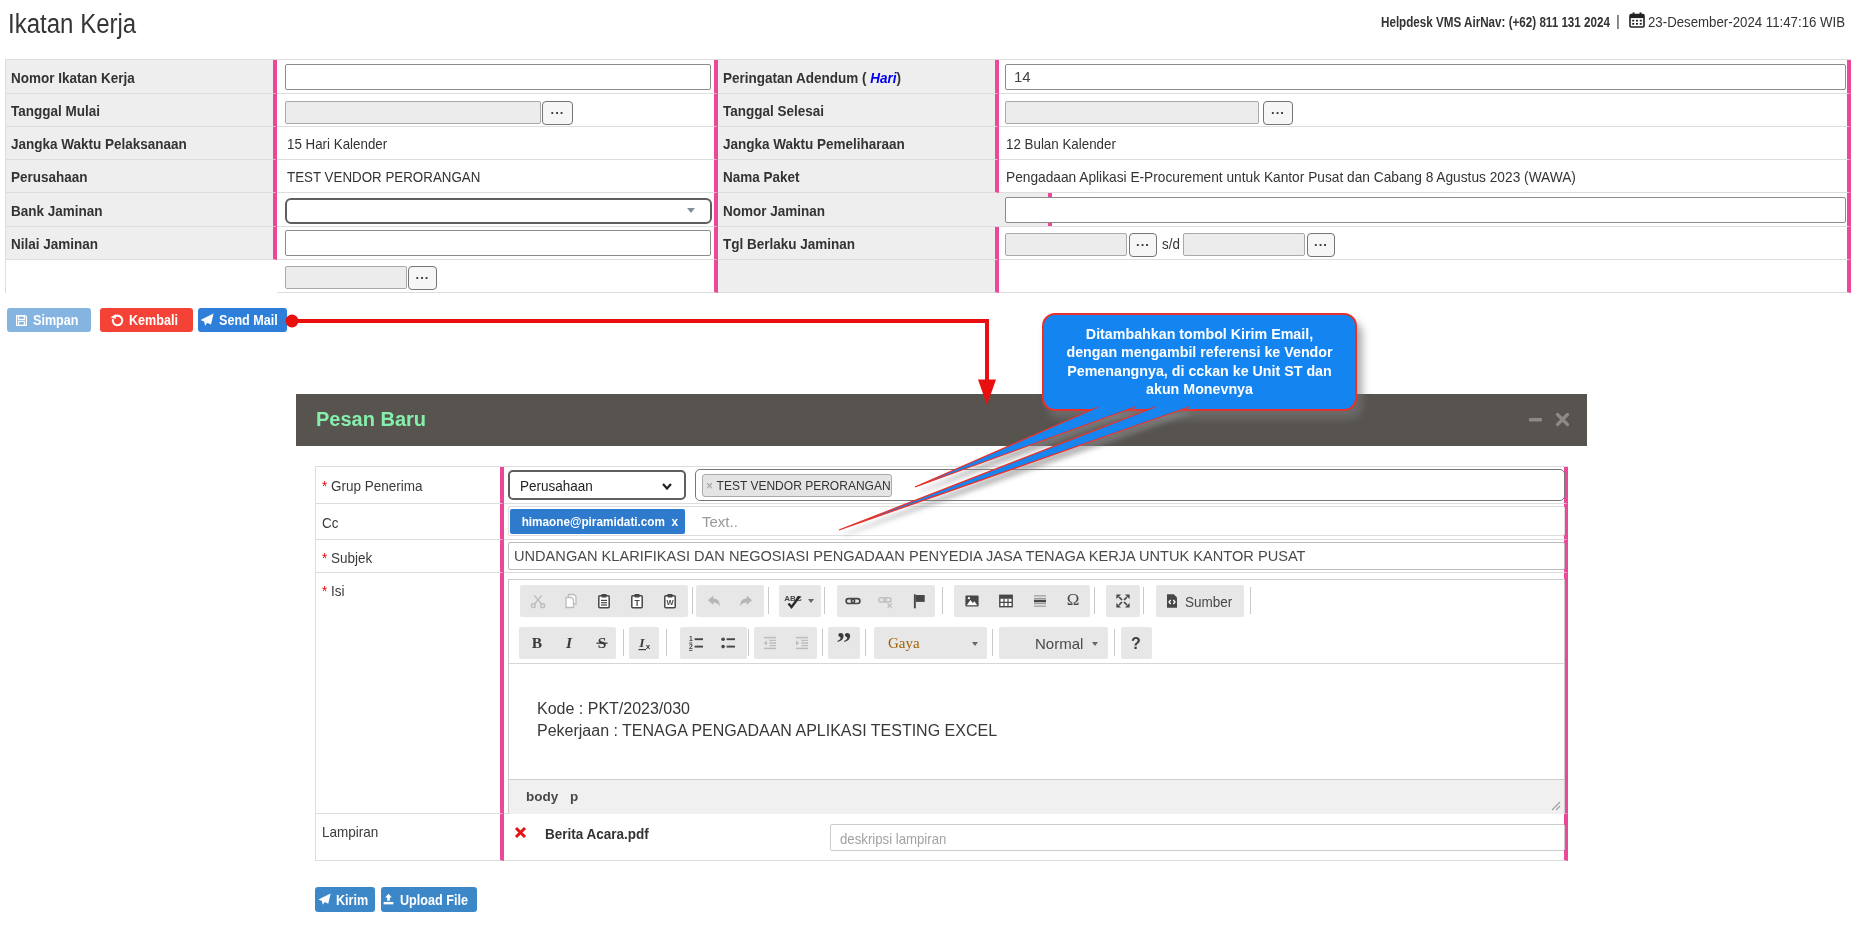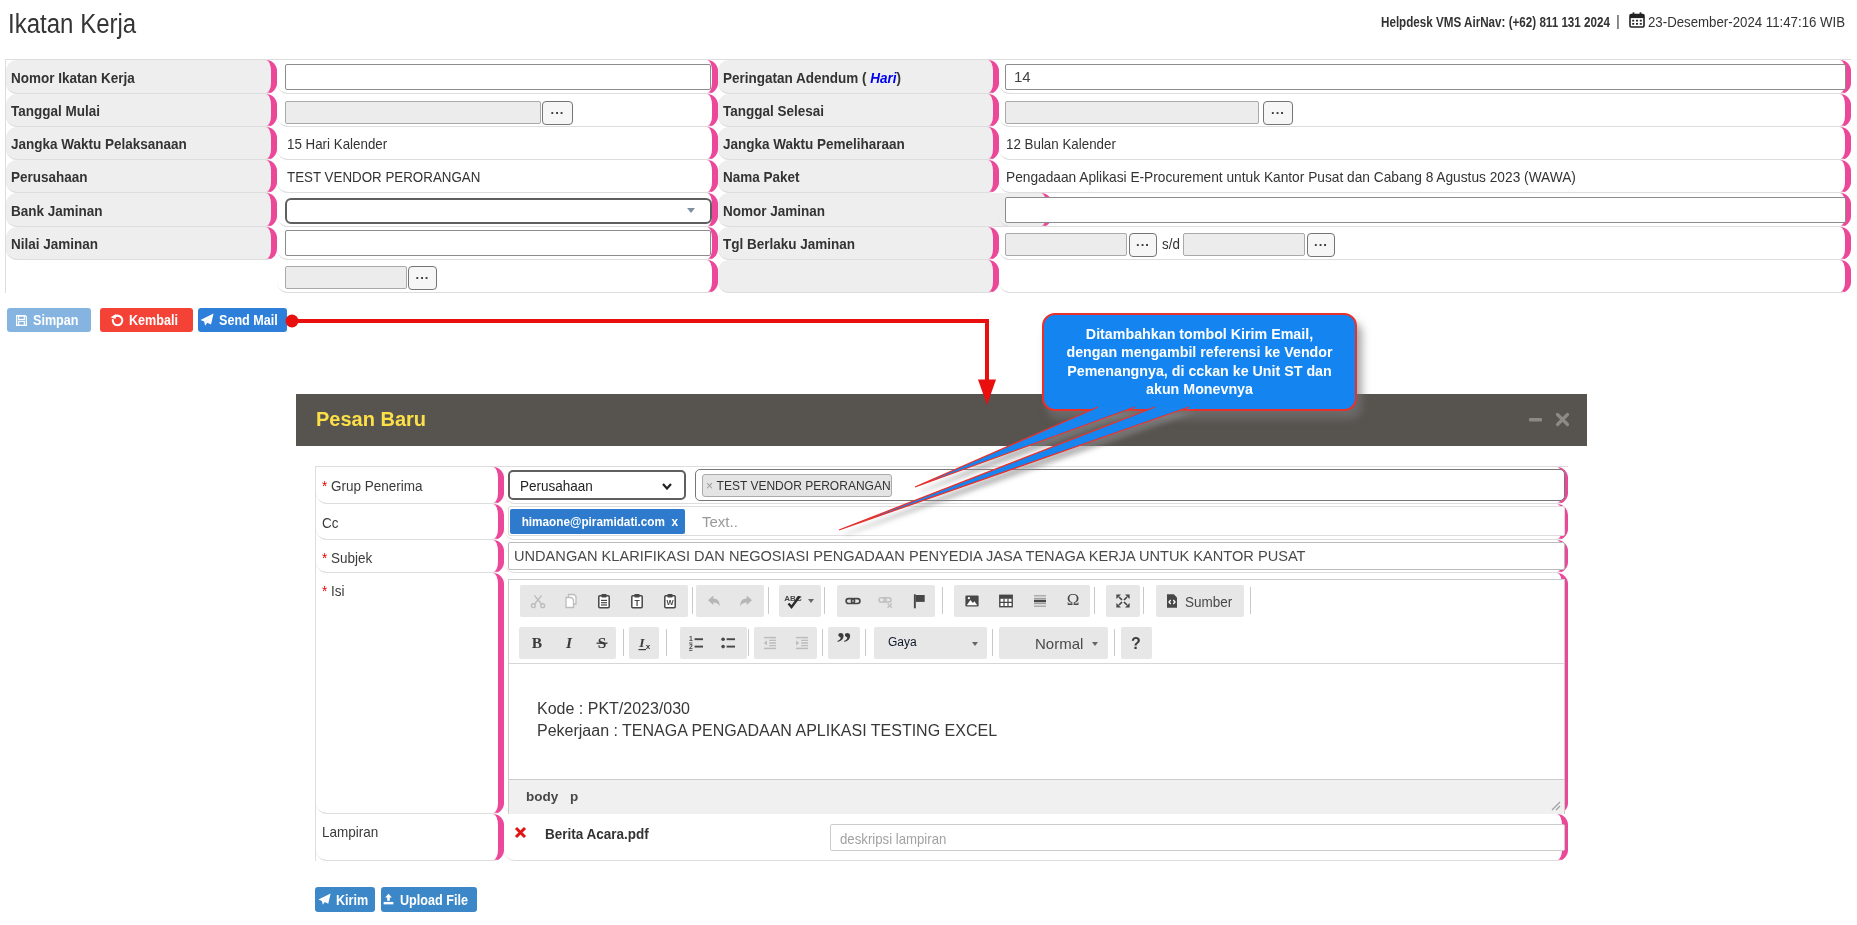--- a/index.html
+++ b/index.html
@@ -1,19 +1,19 @@
 <!DOCTYPE html>
 <html><head>
 <meta charset="utf-8">
 <style>
 html,body{margin:0;padding:0;}
 body{width:1857px;height:925px;position:relative;overflow:hidden;background:#fff;
   font-family:"Liberation Sans",sans-serif;color:#333;}
 .abs{position:absolute;}
-.cell{position:absolute;box-sizing:border-box;border-right:6px solid #ec4899;border-bottom:1px solid #ddd;border-radius:11px;}
+.cell{position:absolute;box-sizing:border-box;border-right:4px solid #ec4899;border-bottom:1px solid #ddd;}
 .lab{background:#eee;font-weight:bold;font-size:15px;color:#333;}
 .lab span{position:absolute;left:5px;top:50%;transform:translateY(-50%) scaleX(0.9);transform-origin:0 50%;white-space:nowrap;}
 .val{font-size:15px;color:#333;transform:scaleX(0.89);transform-origin:0 0;}
 .sq{display:inline-block;transform:scaleX(0.9);transform-origin:0 50%;white-space:nowrap;}
 .sq87{display:inline-block;transform:scaleX(0.87);transform-origin:0 50%;white-space:nowrap;}
 .inp{position:absolute;box-sizing:border-box;background:#fff;border:1px solid #8c8c8c;border-radius:2px;}
 .dinp{position:absolute;box-sizing:border-box;background:#ececec;border:1px solid #a9a9a9;border-radius:2px;}
 .dots{position:absolute;box-sizing:border-box;background:#f6f6f6;border:1px solid #757575;border-radius:4px;
   color:#3a3a3a;font-weight:bold;font-size:13px;text-align:center;line-height:16px;letter-spacing:1px;}
 .btn{position:absolute;box-sizing:border-box;border-radius:3px;color:#fff;font-size:14px;font-weight:bold;
@@ -144,21 +144,21 @@
 <div class="btn" style="left:198px;top:308px;width:89px;height:24px;background:#2d7fd9;">
   <svg width="14" height="14" viewBox="0 0 16 16">
       <path d="M15.5 0.5 L0.5 8 L4.8 9.7 L5.9 14.6 L8.3 11.1 L12.6 13.2 Z" fill="#fff"></path>
       <path d="M4.8 9.7 L12 3.5 L5.9 14.6" fill="#d7e6f5" opacity="0.35"></path>
     </svg>
   <span class="sq">Send Mail</span>
   </div>
 
 <div id="modal" class="abs" style="left:296px;top:394px;width:1291px;height:531px;background:#fff;">
   <div class="abs" style="left:0;top:0;width:100%;height:52px;background:#57534f;">
-    <span style="position:absolute;left:20px;top:14px;color:#fde047;font-size:20px;font-weight:bold;">Pesan Baru</span>
+    <span style="position:absolute;left:20px;top:14px;color:#86efac;font-size:20px;font-weight:bold;">Pesan Baru</span>
     <svg class="abs" style="left:1232px;top:18px;" width="15" height="15" viewBox="0 0 15 15">
         <rect x="1" y="6" width="13" height="3.4" rx="1" fill="#8d8a86"></rect>
       </svg>
     <svg class="abs" style="left:1259px;top:18px;" width="15" height="15" viewBox="0 0 15 15">
         <path d="M2.5 2.5 L12.5 12.5 M12.5 2.5 L2.5 12.5" stroke="#8d8a86" stroke-width="3.2" stroke-linecap="round"></path>
       </svg>
   </div>
   <div id="mtab" class="abs" style="left:19px;top:72px;width:1252px;height:394px;border-top:1px solid #ddd;border-left:1px solid #ddd;">
 
     <div class="cell" style="left:0;top:0;width:188px;height:37px;"></div>
@@ -383,21 +383,21 @@
           <g stroke="#bcbcbc">
             <path d="M2 2.6 h12" stroke-width="1.5"></path>
             <path d="M7.2 5.4 h6.8 M7.2 8 h6.8 M7.2 10.6 h6.8" stroke-width="1.3"></path>
             <path d="M2 13.4 h12" stroke-width="1.5"></path>
           </g>
           <path d="M2 5.5 v5 L5.2 8 Z" fill="#bcbcbc"></path>
         </svg>
       <svg class="abs" style="left:325px;top:53px;" width="20" height="22" viewBox="0 0 20 22">
           <text x="10" y="19" font-size="30" font-weight="bold" text-anchor="middle" fill="#3b3b3b" font-family="Liberation Serif">”</text>
         </svg>
-      <div class="tbtxt" style="left:379px;top:55px;font-size:12px;color:#0f172a;">Gaya</div>
+      <div class="tbtxt" style="left:379px;top:55px;font-size:15px;color:#a16207;font-family:Liberation Serif, serif;">Gaya</div>
       <div class="abs" style="left:463px;top:62px;width:0;height:0;border-left:3.6px solid transparent;border-right:3.6px solid transparent;border-top:4.4px solid #666;"></div>
       <div class="tbtxt" style="left:526px;top:55px;font-size:15px;color:#4a4a4a;">Normal</div>
       <div class="abs" style="left:583px;top:62px;width:0;height:0;border-left:3.6px solid transparent;border-right:3.6px solid transparent;border-top:4.4px solid #666;"></div>
       <svg class="ico" style="left:619px;top:55px;" viewBox="0 0 16 16">
           <text x="8" y="13.5" font-size="16" font-weight="bold" text-anchor="middle" fill="#3b3b3b" font-family="Liberation Sans">?</text>
         </svg>
 
       <div class="abs" style="left:0;top:83px;width:1055px;height:1px;background:#d6d6d6;"></div>
 
       <div class="tbtxt" style="left:28px;top:120px;font-size:16px;color:#383838;">Kode : PKT/2023/030</div>

